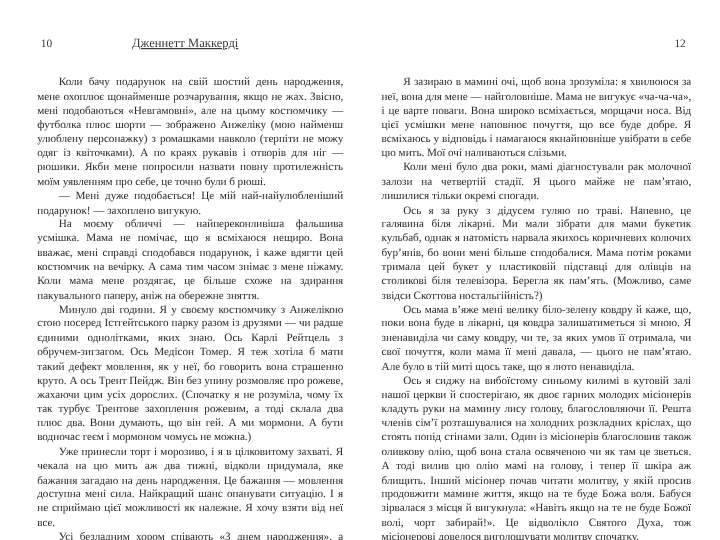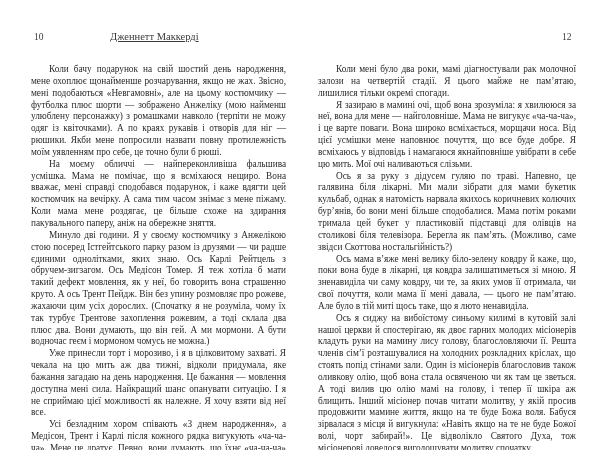--- a/index.html
+++ b/index.html
@@ -21,30 +21,31 @@
   .text-block p { margin: 0; text-indent: 18px; font-family: Liberation Serif, serif; }
 </style>
 </head>
 <body>
 
 <div class="page left">
   <div class="folio">10</div>
   <div class="running-head">Дженнетт Маккерді</div>
   <div class="text-block">
     <p>Коли бачу подарунок на свій шостий день народження, мене охоплює щонайменше розчарування, якщо не жах. Звісно, мені подобаються «Невгамовні», але на цьому костюмчику — футболка плюс шорти — зображено Анжеліку (мою найменш улюблену персонажку) з ромашками навколо (терпіти не можу одяг із квіточками). А по краях рукавів і отворів для ніг — рюшики. Якби мене попросили назвати повну протилежність моїм уявленням про себе, це точно були б рюші.</p>
+    <p>— Мені дуже подобається! Це мій най-найулюбленіший подарунок! — захоплено вигукую.</p>
     <p>На моєму обличчі — найпереконливіша фальшива усмішка. Мама не помічає, що я всміхаюся нещиро. Вона вважає, мені справді сподобався подарунок, і каже вдягти цей костюмчик на вечірку. А сама тим часом знімає з мене піжаму. Коли мама мене роздягає, це більше схоже на здирання пакувального паперу, аніж на обережне зняття.</p>
     <p>Минуло дві години. Я у своєму костюмчику з Анжелікою стою посеред Істгейтського парку разом із друзями — чи радше єдиними однолітками, яких знаю. Ось Карлі Рейтцель з обручем-зигзагом. Ось Медісон Томер. Я теж хотіла б мати такий дефект мовлення, як у неї, бо говорить вона страшенно круто. А ось Трент Пейдж. Він без упину розмовляє про рожеве, жахаючи цим усіх дорослих. (Спочатку я не розуміла, чому їх так турбує Трентове захоплення рожевим, а тоді склала два плюс два. Вони думають, що він гей. А ми мормони. А бути водночас геєм і мормоном чомусь не можна.)</p>
     <p>Уже принесли торт і морозиво, і я в цілковитому захваті. Я чекала на цю мить аж два тижні, відколи придумала, яке бажання загадаю на день народження. Це бажання — мовлення доступна мені сила. Найкращий шанс опанувати ситуацію. І я не сприймаю цієї можливості як належне. Я хочу взяти від неї все.</p>
     <p>Усі безладним хором співають «З днем народження», а Медісон, Трент і Карлі після кожного рядка вигукують «ча-ча-ча». Мене це дратує. Певно, вони думають, що їхнє «ча-ча-ча» звучить класно, але, як на мене, у простій привітальній пісні ці викрутаси ні до чого. Навіщо покращувати те, що й без того добре?</p>
   </div>
 </div>
 
 <div class="page right">
   <div class="folio">12</div>
   <div class="text-block">
+    <p>Я зазираю в мамині очі, щоб вона зрозуміла: я хвилююся за неї, вона для мене — найголовніше. Мама не вигукує «ча-ча-ча», і це варте поваги. Вона широко всміхається, морщачи носа. Від цієї усмішки мене наповнює почуття, що все буде добре. Я всміхаюсь у відповідь і намагаюся якнайповніше увібрати в себе цю мить. Мої очі наливаються слізьми.</p>
     <p>Коли мені було два роки, мамі діагностували рак молочної залози на четвертій стадії. Я цього майже не пам’ятаю, лишилися тільки окремі спогади.</p>
-    <p>Я зазираю в мамині очі, щоб вона зрозуміла: я хвилююся за неї, вона для мене — найголовніше. Мама не вигукує «ча-ча-ча», і це варте поваги. Вона широко всміхається, морщачи носа. Від цієї усмішки мене наповнює почуття, що все буде добре. Я всміхаюсь у відповідь і намагаюся якнайповніше увібрати в себе цю мить. Мої очі наливаються слізьми.</p>
     <p>Ось я за руку з дідусем гуляю по траві. Напевно, це галявина біля лікарні. Ми мали зібрати для мами букетик кульбаб, однак я натомість нарвала якихось коричневих колючих бур’янів, бо вони мені більше сподобалися. Мама потім роками тримала цей букет у пластиковій підставці для олівців на столикові біля телевізора. Берегла як пам’ять. (Можливо, саме звідси Скоттова ностальгійність?)</p>
     <p>Ось мама в’яже мені велику біло-зелену ковдру й каже, що, поки вона буде в лікарні, ця ковдра залишатиметься зі мною. Я зненавиділа чи саму ковдру, чи те, за яких умов її отримала, чи свої почуття, коли мама її мені давала, — цього не пам’ятаю. Але було в тій миті щось таке, що я люто ненавиділа.</p>
     <p>Ось я сиджу на вибоїстому синьому килимі в кутовій залі нашої церкви й спостерігаю, як двоє гарних молодих місіонерів кладуть руки на мамину лису голову, благословляючи її. Решта членів сім’ї розташувалися на холодних розкладних кріслах, що стоять попід стінами зали. Один із місіонерів благословив також оливкову олію, щоб вона стала освяченою чи як там це зветься. А тоді вилив цю олію мамі на голову, і тепер її шкіра аж блищить. Інший місіонер почав читати молитву, у якій просив продовжити мамине життя, якщо на те буде Божа воля. Бабуся зірвалася з місця й вигукнула: «Навіть якщо на те не буде Божої волі, чорт забирай!». Це відволікло Святого Духа, тож місіонерові довелося виголошувати молитву спочатку.</p>
     <p>Я не надто добре пригадую той період життя, але мені й не треба. У родині Маккерді всі ці події обговорюються так часто, що зрештою вони глибоко врізаються тобі в пам’ять, навіть якщо ти не брала в них безпосередньої участі.</p>
   </div>
 </div>
 
 </body></html>

